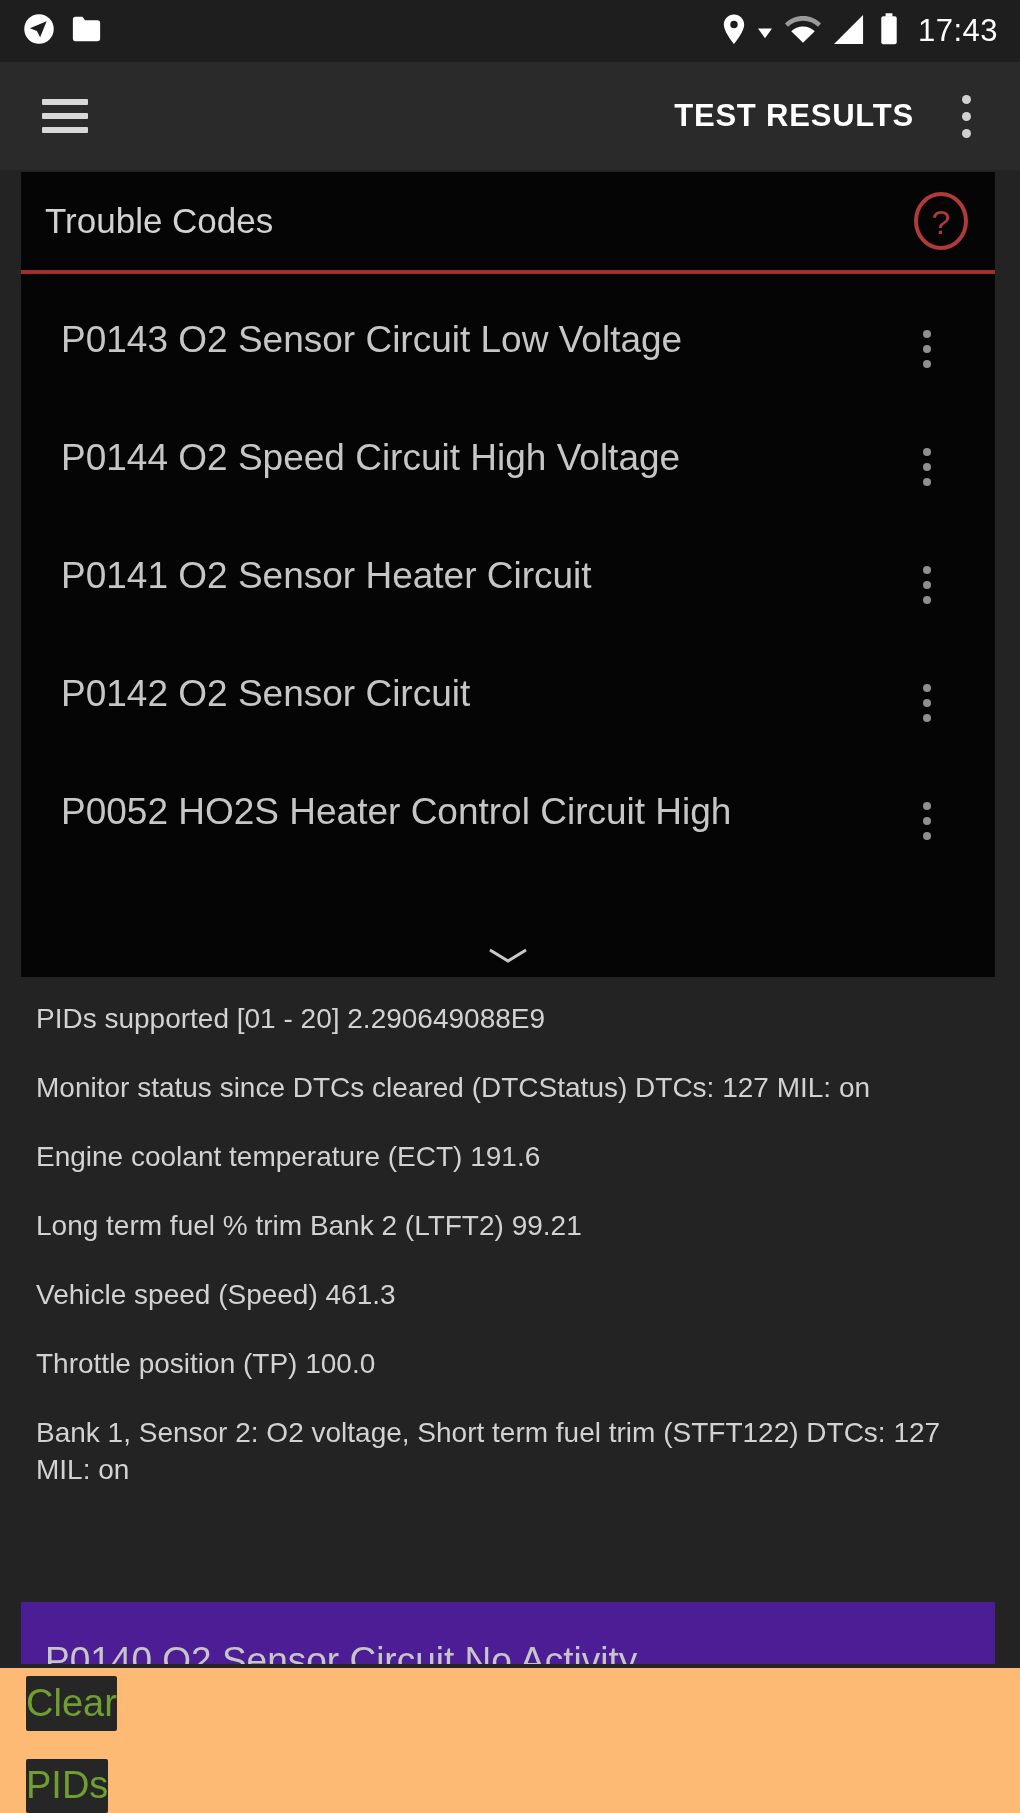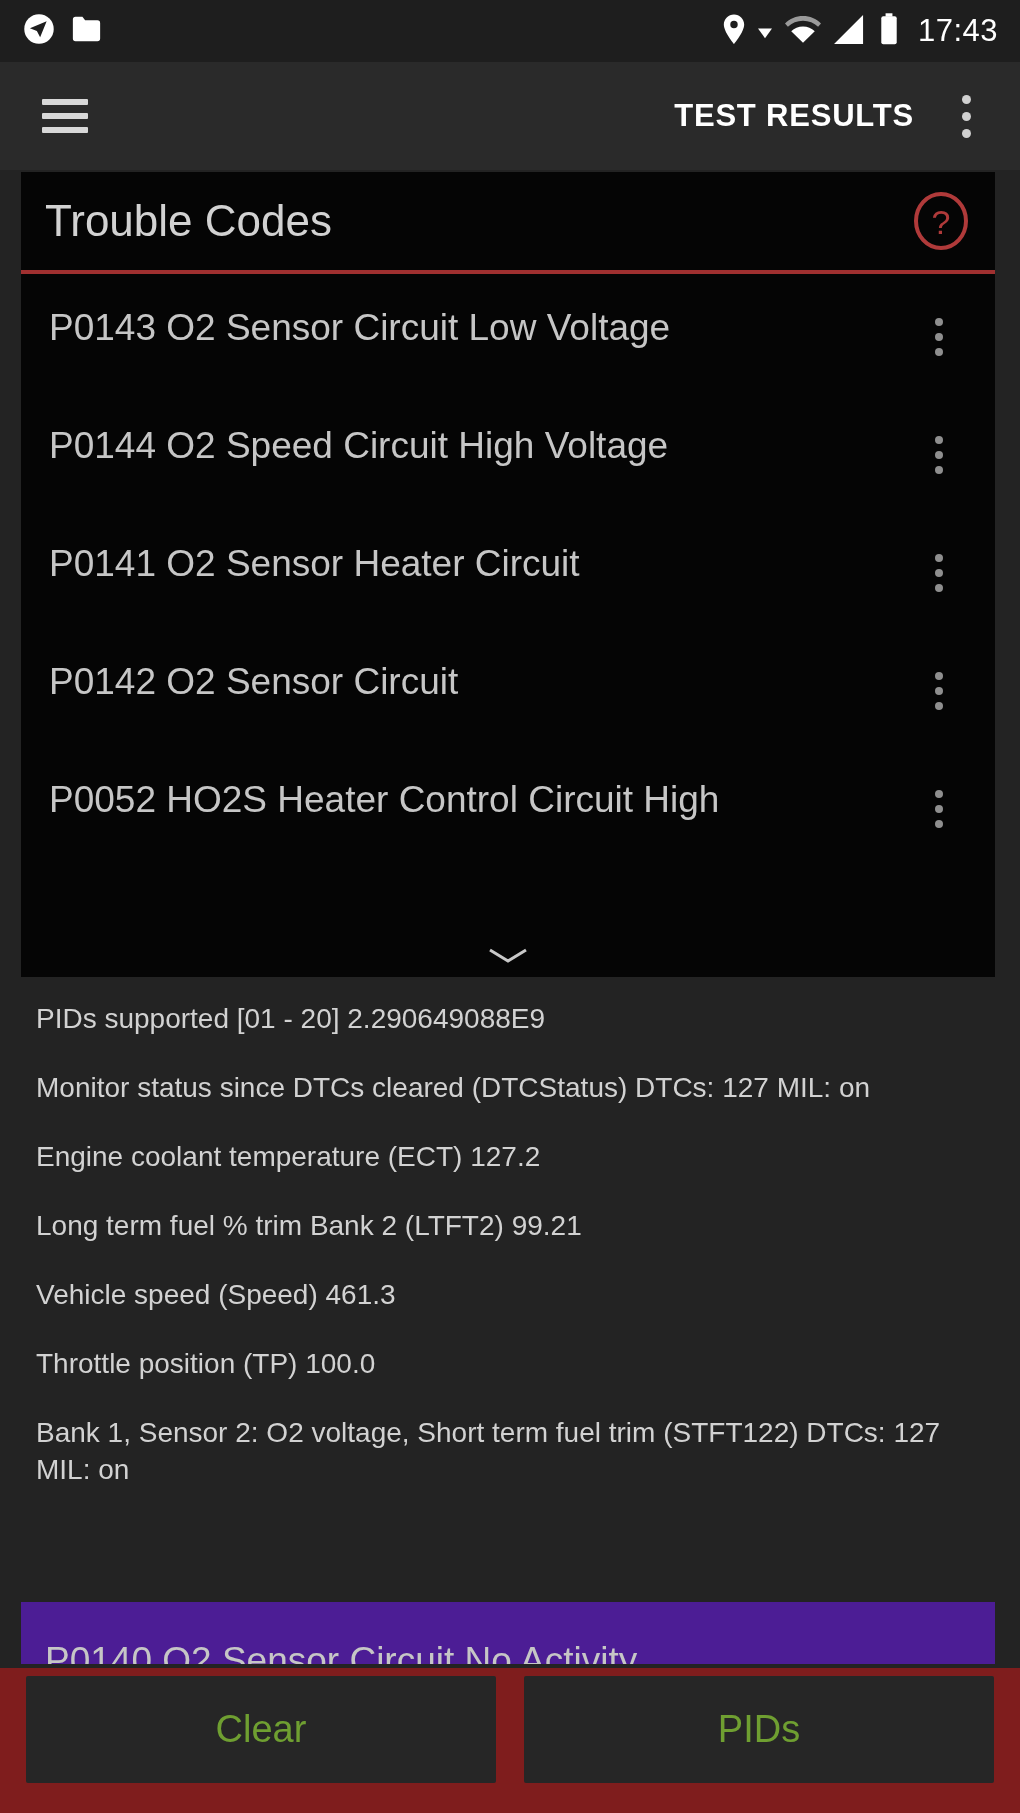--- a/index.html
+++ b/index.html
@@ -40,26 +40,26 @@
   .appbar-overflow i { width:9px; height:9px; border-radius:50%; background:#d0d0d0; display:block; }
 
   
   .dtc-card {
     position:absolute; top:172px; left:21px; width:974px; height:805px;
     background:#050505; overflow:hidden;
   }
   .dtc-head {
     height:98px; display:flex; align-items:center; padding:0 24px 0 24px;
   }
-  .dtc-head h2 { color:#d2d2d2; font-size:44px; font-weight:400; }
+  .dtc-head h2 { color:#d2d2d2; font-size:35px; font-weight:400; }
   .help-icon { margin-left:auto; width:60px; height:60px; position:relative; cursor:pointer; }
   .help-icon svg { display:block; }
   .dtc-rule { height:4px; background:#a03030; width:100%; }
 
-  .dtc-list { padding:4px; }
+  .dtc-list { padding:16px; }
   .dtc-row {
     position:relative; display:flex; align-items:flex-start;
     padding:26px 24px 26px 24px; min-height:118px;
   }
   .dtc-row .txt {
     color:#c6c6c6; font-size:37px; line-height:1.31; max-width:730px; font-weight:400;
   }
   .row-overflow {
     position:absolute; right:48px; top:50%; transform:translateY(-50%);
     display:flex; flex-direction:column; align-items:center; gap:7px; cursor:pointer;
@@ -88,21 +88,21 @@
     background:#4c1d95; overflow:hidden;
   }
   .clipped-card .ctext {
     position:absolute; left:24px; top:38px; color:#c6c6c6;
     font-size:37px; white-space:nowrap;
   }
 
   
   .btn-bar {
     position:absolute; left:0; bottom:0; width:1020px; height:145px;
-    background:#7f1d1d; display:flex; align-items:flex-start; padding:8px 26px 0 26px; gap:28px;
+    background:#fdba74; display:flex; align-items:flex-start; padding:8px 26px 0 26px; gap:28px;flex-direction:column;
   }
   .btn {
     flex:1; height:107px; background:#262626; border:none;
     color:#6f9f31; font-size:38px; font-family:"Liberation Sans", sans-serif;
     display:flex; align-items:center; justify-content:center; cursor:pointer;
     border-radius:2px;
   }
 </style>
 </head>
 <body>
@@ -229,21 +229,21 @@
         <svg width="42" height="18" viewBox="0 0 42 18">
             <path d="M3 3 L21 14 L39 3" fill="none" stroke="#c8c8c8" stroke-width="3"></path>
           </svg>
       </span>
     </div>
   </div>
 
   <div class="pid-list">
     <div class="pid-item">PIDs supported [01 - 20] 2.290649088E9</div>
     <div class="pid-item">Monitor status since DTCs cleared (DTCStatus) DTCs: 127 MIL: on</div>
-    <div class="pid-item">Engine coolant temperature (ECT) 127.2</div>
+    <div class="pid-item">Engine coolant temperature (ECT) 191.6</div>
     <div class="pid-item">Long term fuel % trim Bank 2 (LTFT2) 99.21</div>
     <div class="pid-item">Vehicle speed (Speed) 461.3</div>
     <div class="pid-item">Throttle position (TP) 100.0</div>
     <div class="pid-item">Bank 1, Sensor 2: O2 voltage, Short term fuel trim (STFT122) DTCs: 127 MIL: on</div>
   </div>
 
   <div class="clipped-card">
     <div class="ctext">P0140 O2 Sensor Circuit No Activity</div>
   </div>
 

